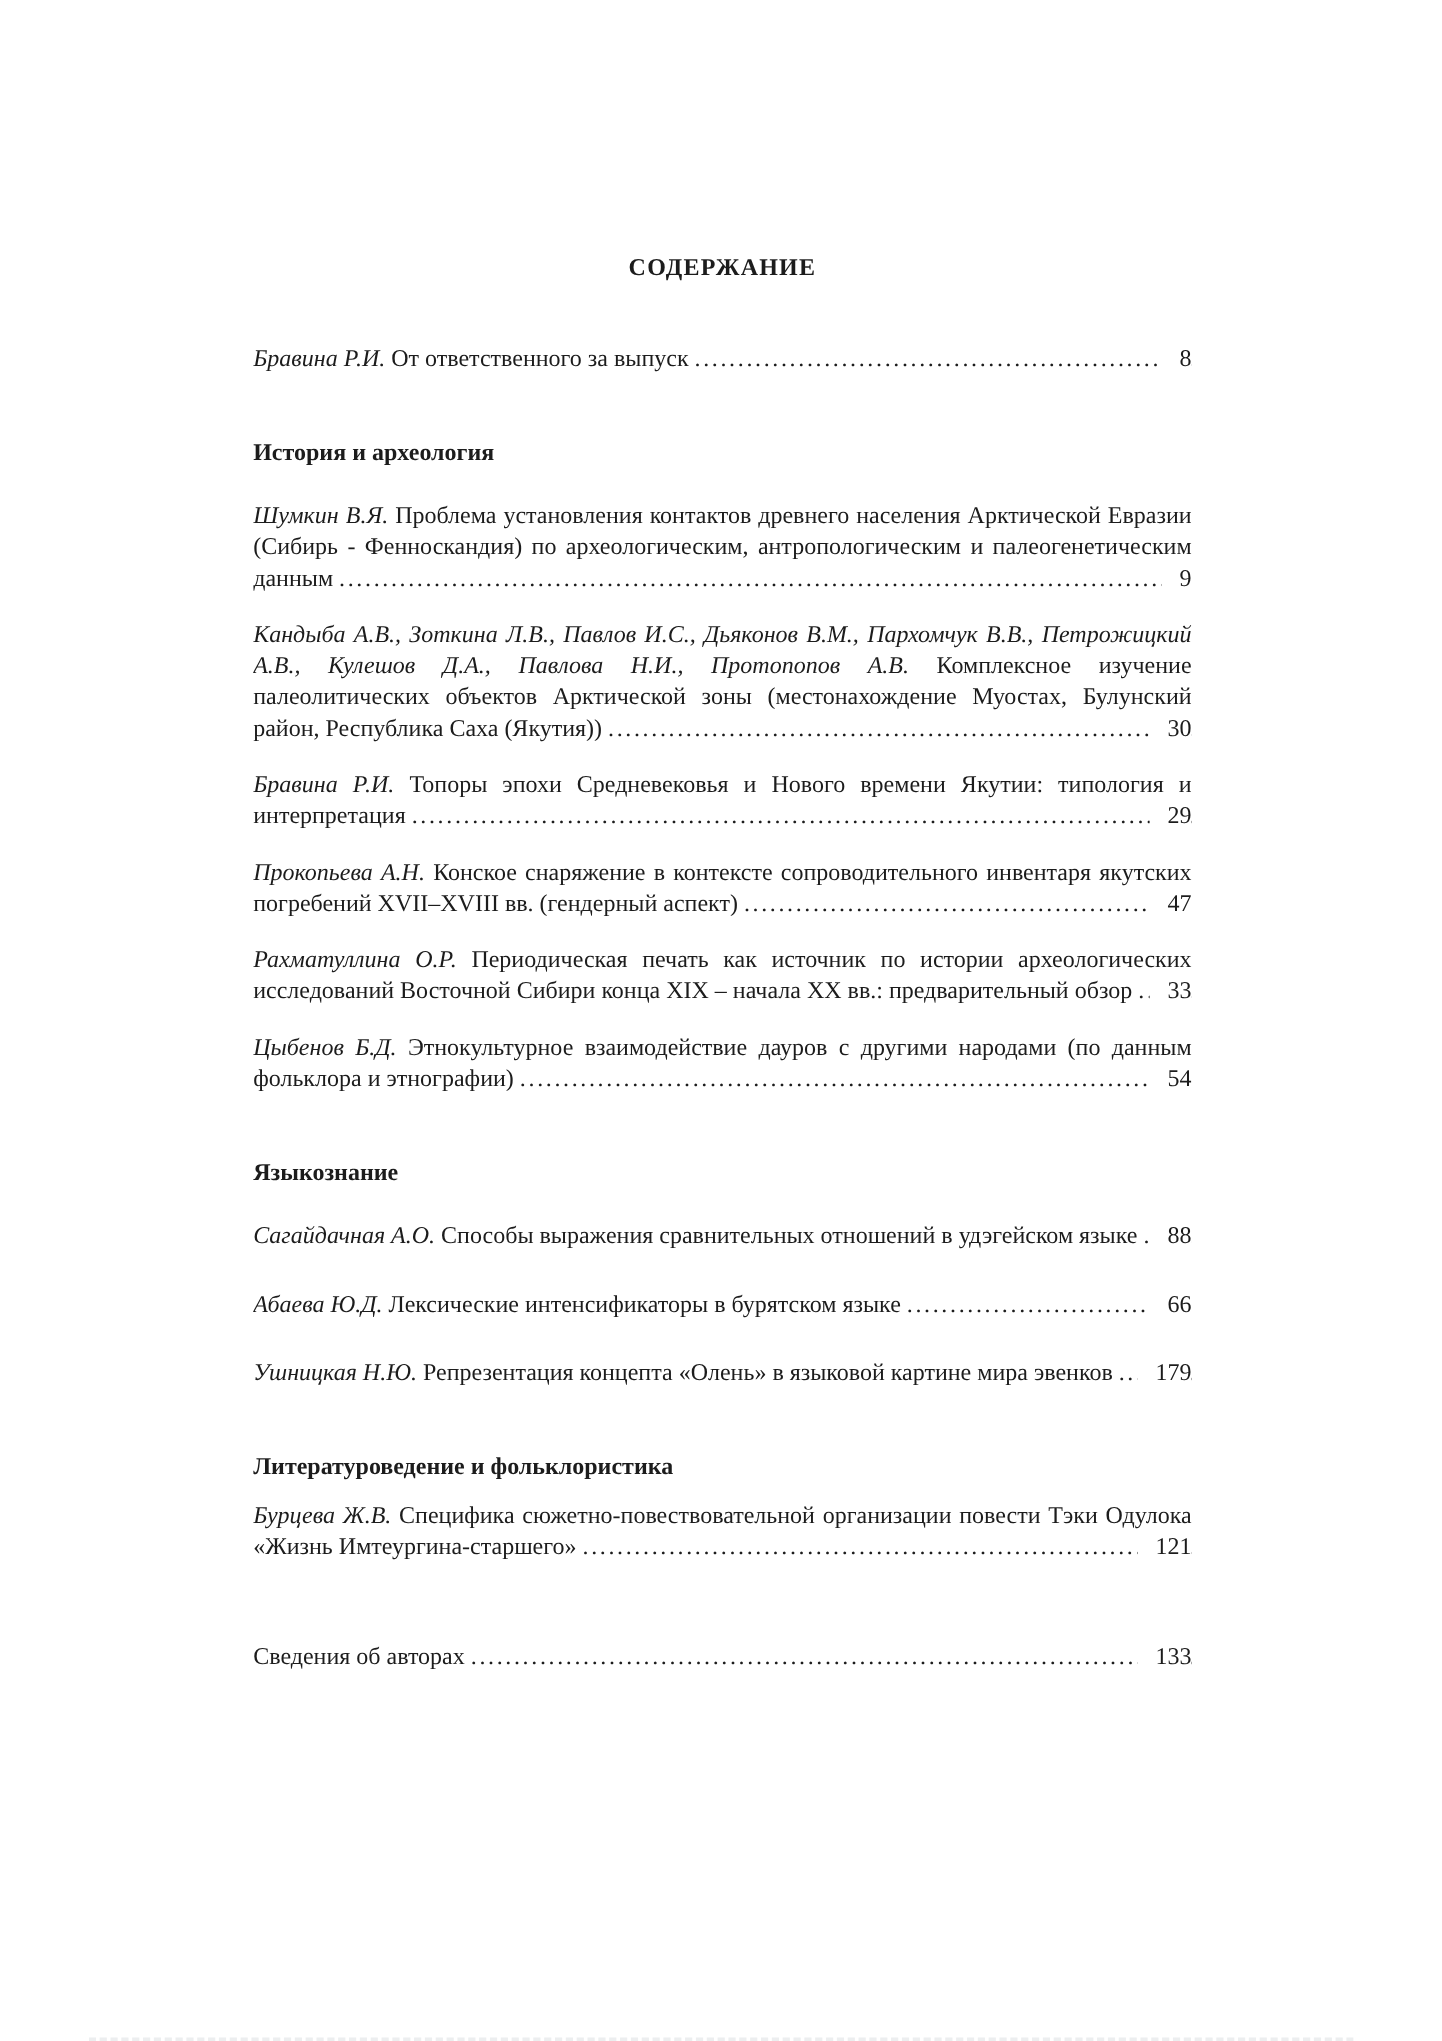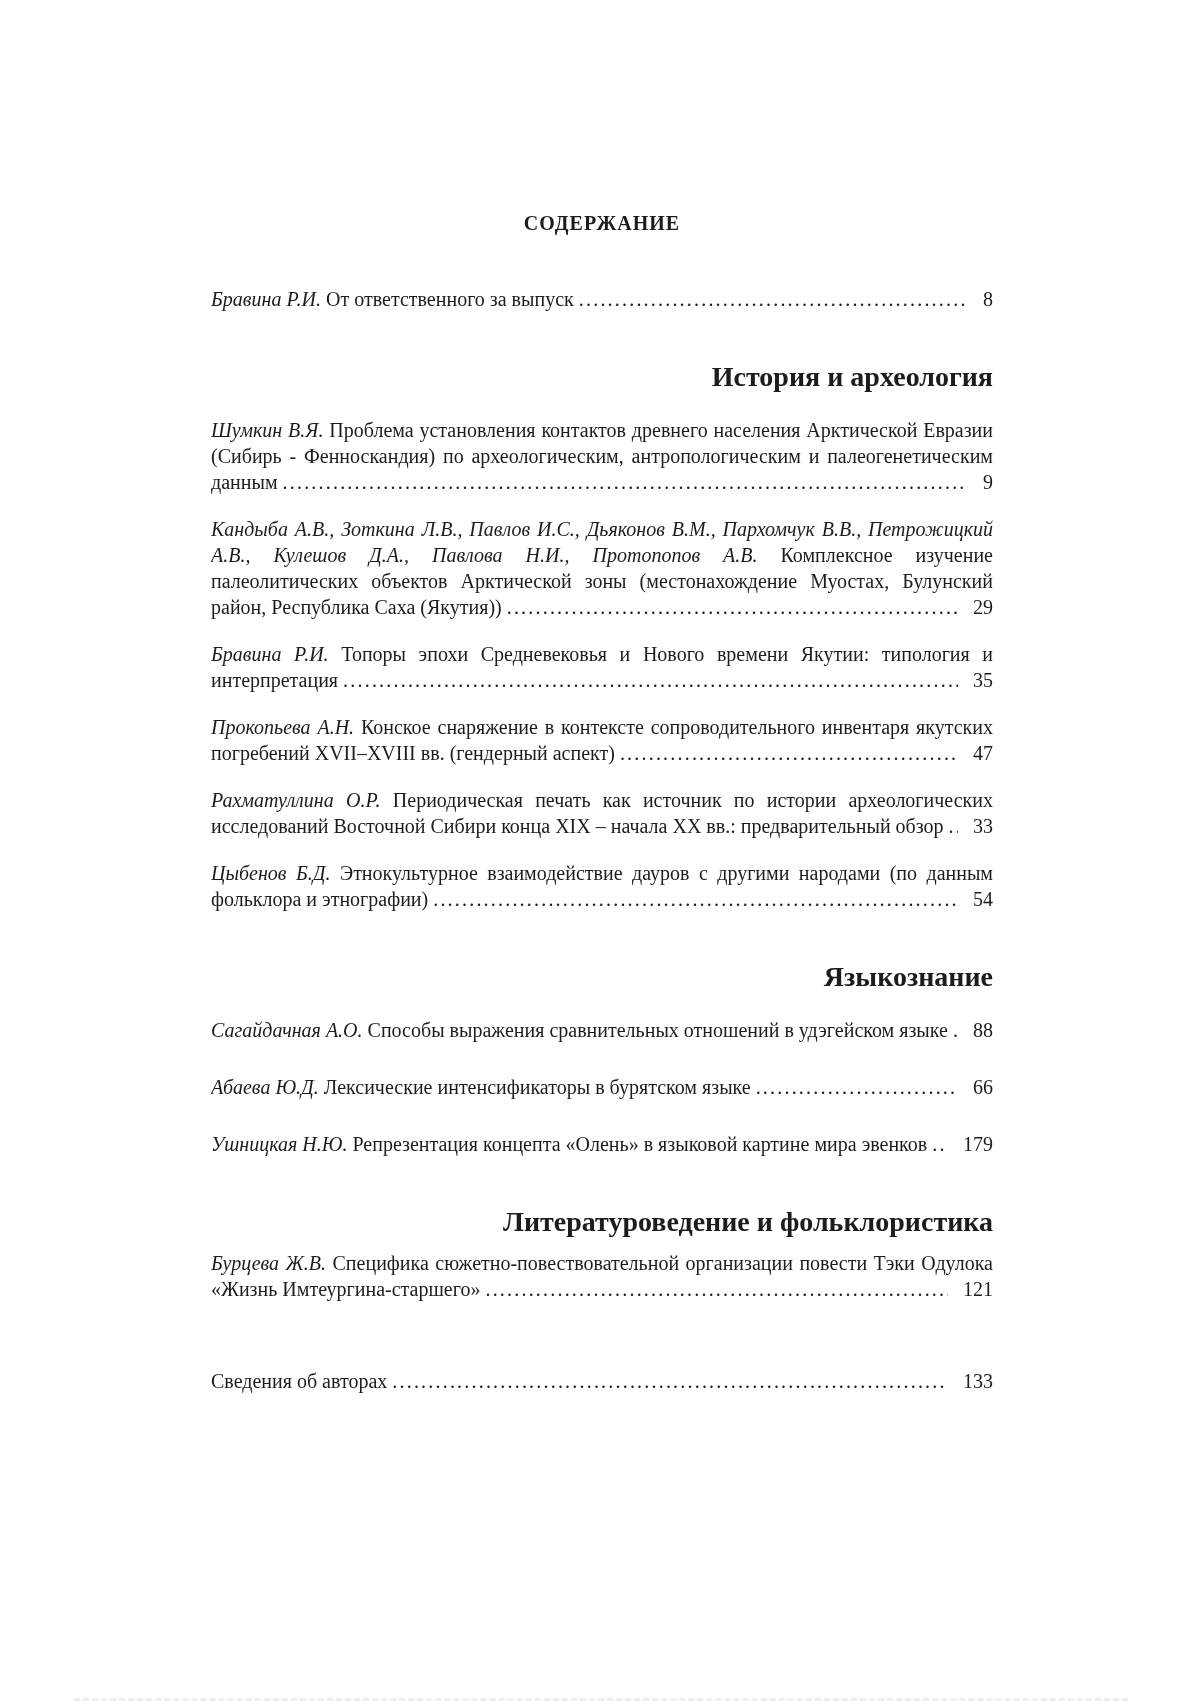--- a/index.html
+++ b/index.html
@@ -23,23 +23,23 @@
   }
   .doc-title {
     font-size: 20px;
     font-weight: bold;
     text-align: center;
     letter-spacing: 1px;
     margin: 0 0 50px 0;
     line-height: 26px;
   }
   .sec-heading {
-    font-size: 28px;
+    font-size: 20px;
     font-weight: bold;
-    text-align: right;
+    text-align: left;
     margin: 52px 0 27px 0;
     line-height: 26px;
   }
   .sec-heading.mb-tight { margin-bottom: 15px; }
   .entry {
     position: relative;
     overflow: hidden;
     text-align: justify;
     margin: 0 0 21px 0;
   }
@@ -92,27 +92,27 @@
 
   <p class="entry">
     <span class="authors">Шумкин В.Я.</span>
     <span class="etitle">Проблема установления контактов древнего населения Арктической Евразии (Сибирь - Фенноскандия) по археологическим, антропологическим и палеогенетическим данным</span><span class="dots"></span>
     <span class="pageno">9</span>
   </p>
 
   <p class="entry">
     <span class="authors">Кандыба А.В., Зоткина Л.В., Павлов И.С., Дьяконов В.М., Пархомчук В.В., Петрожицкий А.В., Кулешов Д.А., Павлова Н.И., Протопопов А.В.</span>
     <span class="etitle">Комплексное изучение палеолитических объектов Арктической зоны (местонахождение Муостах, Булунский район, Республика Саха (Якутия))</span><span class="dots"></span>
-    <span class="pageno">29</span>
+    <span class="pageno">30</span>
   </p>
 
   <p class="entry">
     <span class="authors">Бравина Р.И.</span>
     <span class="etitle">Топоры эпохи Средневековья и Нового времени Якутии: типология и интерпретация</span><span class="dots"></span>
-    <span class="pageno">35</span>
+    <span class="pageno">29</span>
   </p>
 
   <p class="entry">
     <span class="authors">Прокопьева А.Н.</span>
     <span class="etitle">Конское снаряжение в контексте сопроводительного инвентаря якутских погребений XVII–XVIII вв. (гендерный аспект)</span><span class="dots"></span>
     <span class="pageno">47</span>
   </p>
 
 
   <p class="entry">

